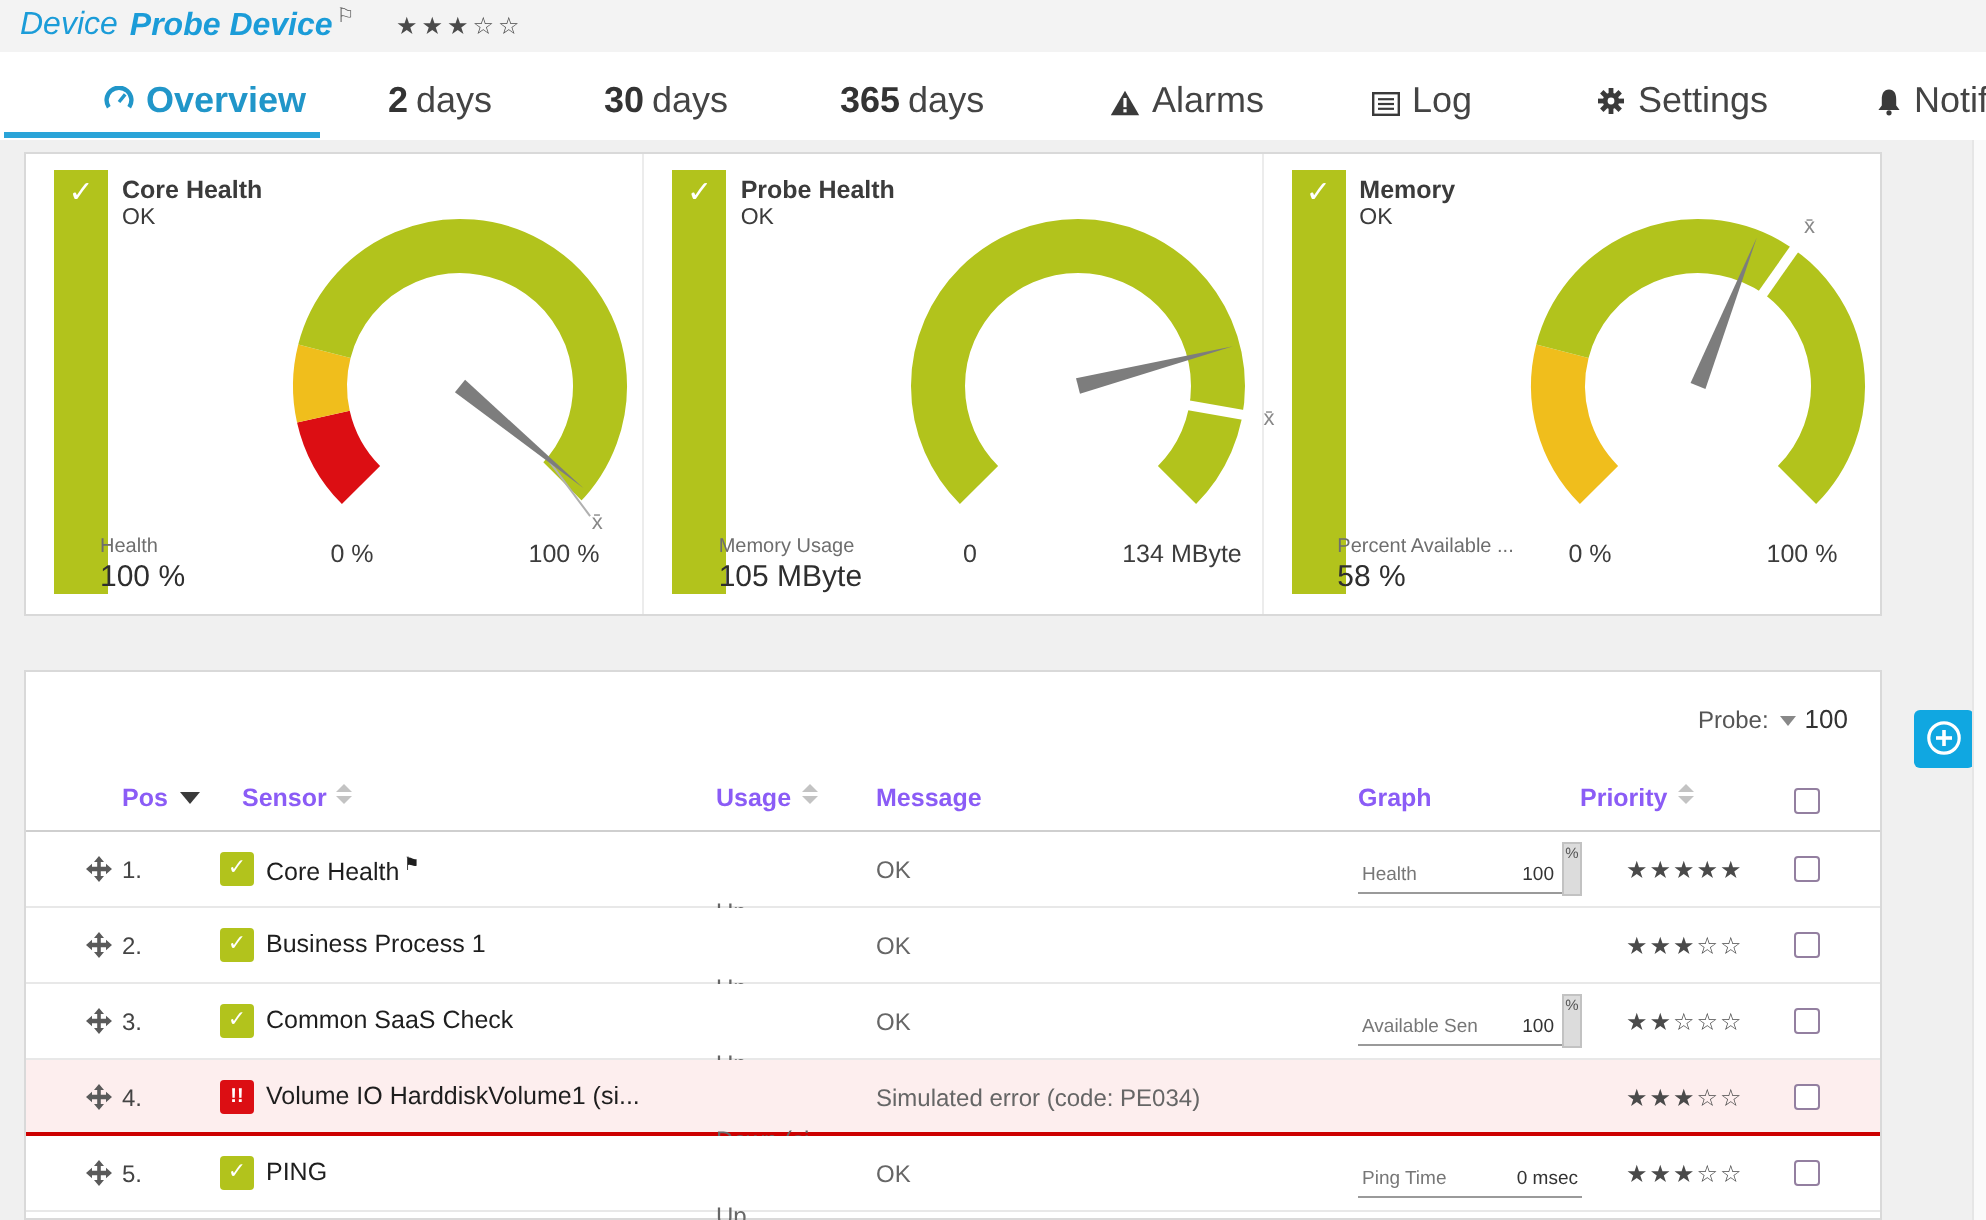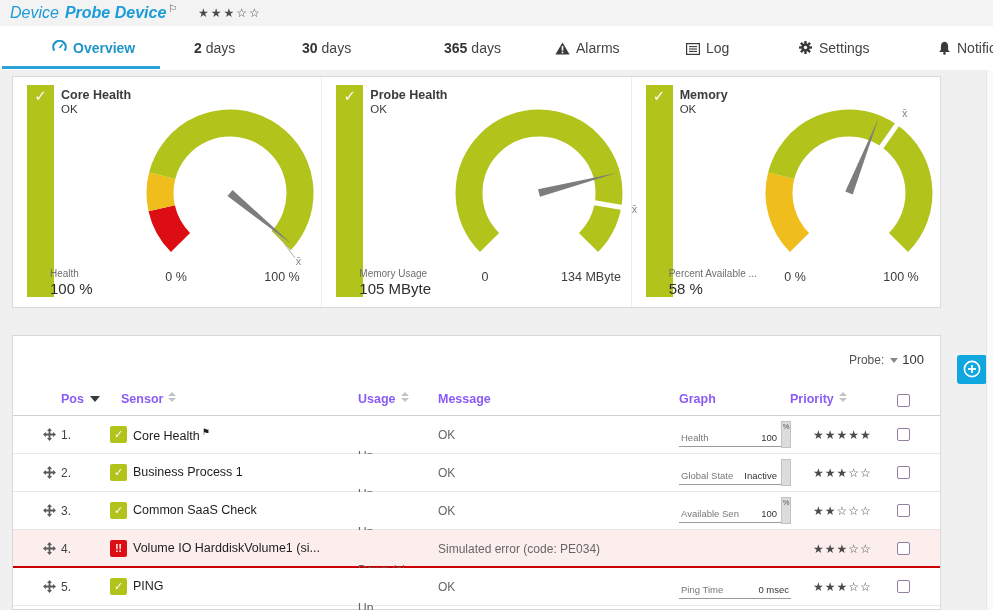--- a/index.html
+++ b/index.html
@@ -13,21 +13,21 @@
   
   .topstrip { position:absolute; left:0; top:0; width:993px; height:26px; background:#f3f3f3; }
   .title-wrap { position:absolute; left:10px; top:3px; font-size:16px; color:#1b9cd8; white-space:nowrap; }
   .title-prefix { font-style:italic; margin-right:6px; }
   .title-name { font-weight:bold;font-style:italic; }
   .title-flag { font-size:10px; color:#555; vertical-align:super; margin-left:2px; }
   .title-rating { position:absolute; left:198px; top:6px; font-size:12px; color:#4a4a4a; letter-spacing:2px; }
 
   
   .tabbar { position:absolute; left:0; top:26px; width:993px; height:44px; background:#ffffff; }
-  .tab { position:absolute; top:14px; height:24px; font-size:14px; color:#444; cursor:pointer; white-space:nowrap; }
+  .tab { position:absolute; top:14px; height:24px; font-size:18px; color:#444; cursor:pointer; white-space:nowrap; }
   .tab .num { font-weight:bold; color:#333; margin-right:4px; }
   .tab .ticon { display:inline-block; vertical-align:-2px; margin-right:6px; }
   .tab.active { color:#2196c9; font-weight:bold; }
   .tab-underline { position:absolute; left:2px; bottom:1px; width:158px; height:3px; background:#2aa4d8; }
 
   
   .panel { position:absolute; left:12px; width:929px; background:#fff; border:1px solid #d9d9d9; }
   #gauge-panel { top:76px; height:232px; display:flex; }
   #table-panel { top:335px; height:275px; }
 
@@ -101,21 +101,21 @@
 </div>
 
 <div class="tabbar">
   <div id="tabs">
       <div class="tab active" style="left: 52px;"><span class="ticon"><svg width="15" height="15" viewBox="0 0 15 15">
             <path d="M12.6 10.6 A6.2 6.2 0 1 0 2.4 10.6" fill="none" stroke="#2196c9" stroke-width="2.2"></path>
             <line x1="7.5" y1="8" x2="10.6" y2="4.2" stroke="#2196c9" stroke-width="1.7"></line>
           </svg></span><span>Overview</span></div>
       <div class="tab" style="left: 194px;"><span class="num">2</span><span>days</span></div>
       <div class="tab" style="left: 302px;"><span class="num">30</span><span>days</span></div>
-      <div class="tab" style="left: 444px;"><span class="num">365</span><span>days</span></div>
+      <div class="tab" style="left: 420px;"><span class="num">365</span><span>days</span></div>
       <div class="tab" style="left: 555px;"><span class="ticon"><svg width="15" height="13" viewBox="0 0 15 13">
             <path d="M7.5 0.4 L14.6 12.6 H0.4 Z" fill="#3a3a3a"></path>
             <rect x="6.7" y="4" width="1.6" height="4.6" fill="#fff"></rect>
             <rect x="6.7" y="9.6" width="1.6" height="1.6" fill="#fff"></rect>
           </svg></span><span>Alarms</span></div>
       <div class="tab" style="left: 686px;"><span class="ticon"><svg width="14" height="12" viewBox="0 0 14 12">
             <rect x="0.6" y="0.6" width="12.8" height="10.8" fill="none" stroke="#3a3a3a" stroke-width="1.2"></rect>
             <line x1="3" y1="3.6" x2="11" y2="3.6" stroke="#3a3a3a" stroke-width="1.1"></line>
             <line x1="3" y1="6" x2="11" y2="6" stroke="#3a3a3a" stroke-width="1.1"></line>
             <line x1="3" y1="8.4" x2="11" y2="8.4" stroke="#3a3a3a" stroke-width="1.1"></line>
@@ -235,25 +235,20 @@
       </div>
       <div class="trow">
         <span class="cell c-move"><svg width="13" height="13" viewBox="0 0 13 13">
             <path d="M6.5 0 L9 3 H7.4 V5.4 H10 V3.9 L13 6.5 L10 9.1 V7.6 H7.4 V10 H9 L6.5 13 L4 10 H5.6 V7.6 H3 V9.1 L0 6.5 L3 3.9 V5.4 H5.6 V3 H4 Z" fill="#5a5a5a"></path>
           </svg></span>
         <span class="cell c-pos">2.</span>
         <div class="cell sensor-ico ok c-icon">✓</div>
         <span class="cell c-name">Business Process 1</span>
         <span class="cell c-status">Up</span>
         <span class="cell c-msg">OK</span>
-        <div class="cell c-graph mini">
-          <span class="g-label">Global State</span>
-          <span class="g-value" style="right: 14px;">Inactive</span>
-          <div class="g-strip"></div>
-        </div>
         <span class="cell c-stars">★★★☆☆</span>
         <div class="cell c-check checkbox"></div>
       </div>
       <div class="trow">
         <span class="cell c-move"><svg width="13" height="13" viewBox="0 0 13 13">
             <path d="M6.5 0 L9 3 H7.4 V5.4 H10 V3.9 L13 6.5 L10 9.1 V7.6 H7.4 V10 H9 L6.5 13 L4 10 H5.6 V7.6 H3 V9.1 L0 6.5 L3 3.9 V5.4 H5.6 V3 H4 Z" fill="#5a5a5a"></path>
           </svg></span>
         <span class="cell c-pos">3.</span>
         <div class="cell sensor-ico ok c-icon">✓</div>
         <span class="cell c-name">Common SaaS Check</span>

